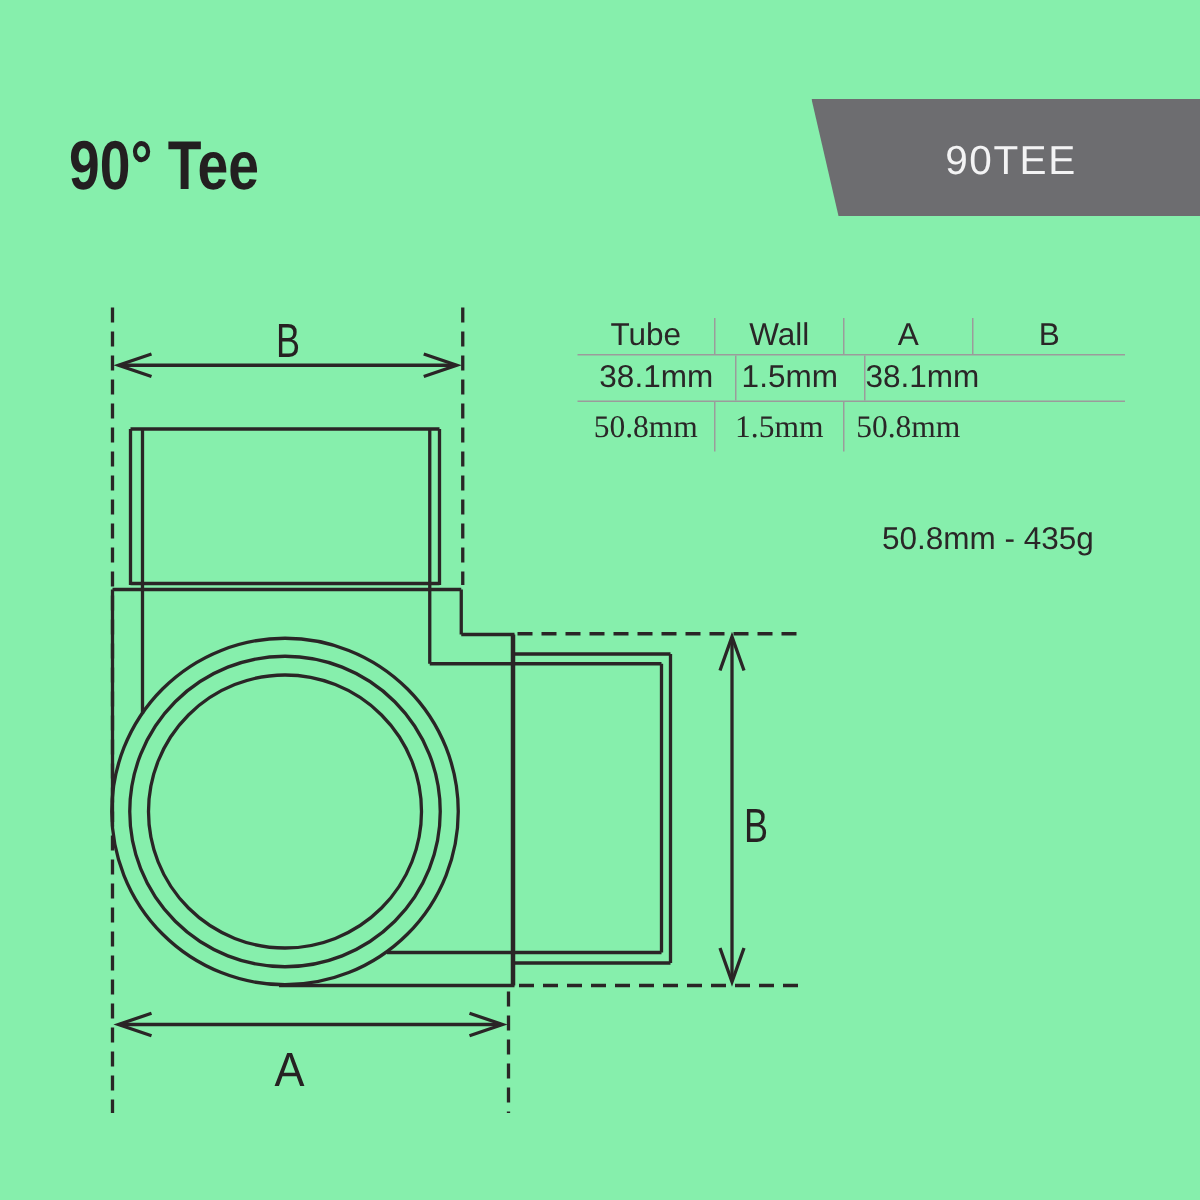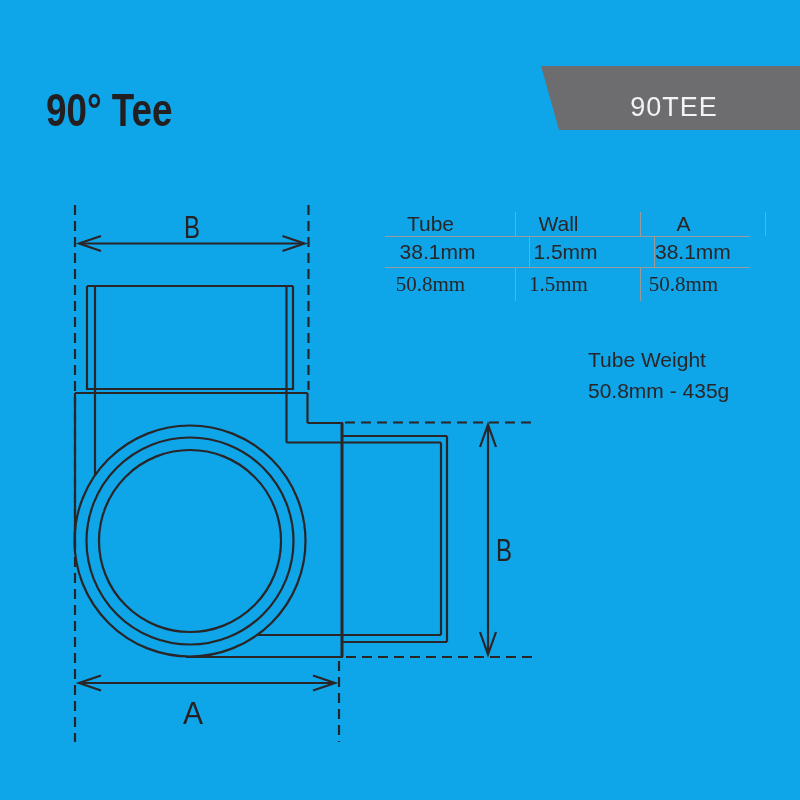--- a/index.html
+++ b/index.html
@@ -1,32 +1,32 @@
 <!DOCTYPE html>
 <html><head>
 <meta charset="utf-8">
 <style>
   html,body{margin:0;padding:0;background:#ffffff;}
-  #page{position:relative;width:800px;height:800px;background:#0ea5e9;overflow:hidden;
+  #page{position:relative;width:800px;height:800px;background:#86efac;overflow:hidden;
         font-family:"Liberation Sans","DejaVu Sans",sans-serif;color:#262122;}
 
   
   #title{position:absolute;left:46px;top:88px;font-size:46px;font-weight:bold;
          line-height:44px;color:#231f20;white-space:nowrap;
          transform:scaleX(0.80);transform-origin:left center;}
 
   
-  #badge{position:absolute;left:538px;top:66px;width:262px;height:64px;
+  #badge{position:absolute;left:538px;top:66px;width:262px;height:78px;
          clip-path:polygon(3px 0, 100% 0, 100% 100%, 21px 100%);}
   #badge .lbl{display:block;width:100%;height:82px;line-height:82px;text-align:center;
          padding-left:10px;box-sizing:border-box;font-size:27px;letter-spacing:1px;}
 
   
   #spec-table{position:absolute;left:385px;top:212px;width:365px;font-size:21px;color:#2a2627;}
-  .trow{display:grid;grid-template-columns:91px 86px 86px 102px;gap:39px;}
+  .trow{display:grid;grid-template-columns:91px 86px 86px 102px;}
   .trow.hline{border-bottom:1.5px solid #9b9b9b;}
   .tcell{text-align:center;}
   .tcell.c2,.tcell.c3,.tcell.c4{border-left:1.5px solid #9b9b9b;}
   .trow.head .tcell{line-height:24px;height:24px;}
   .trow.r1 .tcell{line-height:30px;height:30px;margin-left:14px;}
   .trow.r2 .tcell{line-height:33px;height:33px;font-family:Liberation Serif, serif;}
 
   
   #tube-weight{position:absolute;left:588px;top:344px;font-size:21px;line-height:31px;color:#2a2627;}
 
@@ -61,21 +61,20 @@
       <div class="tcell c4">38.1mm</div>
     </div>
     <div class="trow r2">
       <div class="tcell c1">50.8mm</div>
       <div class="tcell c2">1.5mm</div>
       <div class="tcell c4">50.8mm</div>
     </div>
   </div>
 
   <div id="tube-weight">
-    <div>Tube Weight</div>
     <div>50.8mm - 435g</div>
   </div>
 
   <svg id="drawing" width="800" height="800" viewBox="0 0 800 800">
 
     <g>
       <path class="dsh" d="M75,205 V742"></path>
       <path class="dsh" d="M308.5,205 V390"></path>
       <path class="dsh" d="M345,422.5 H534"></path>
       <path class="dsh" d="M346,657 H537"></path>

